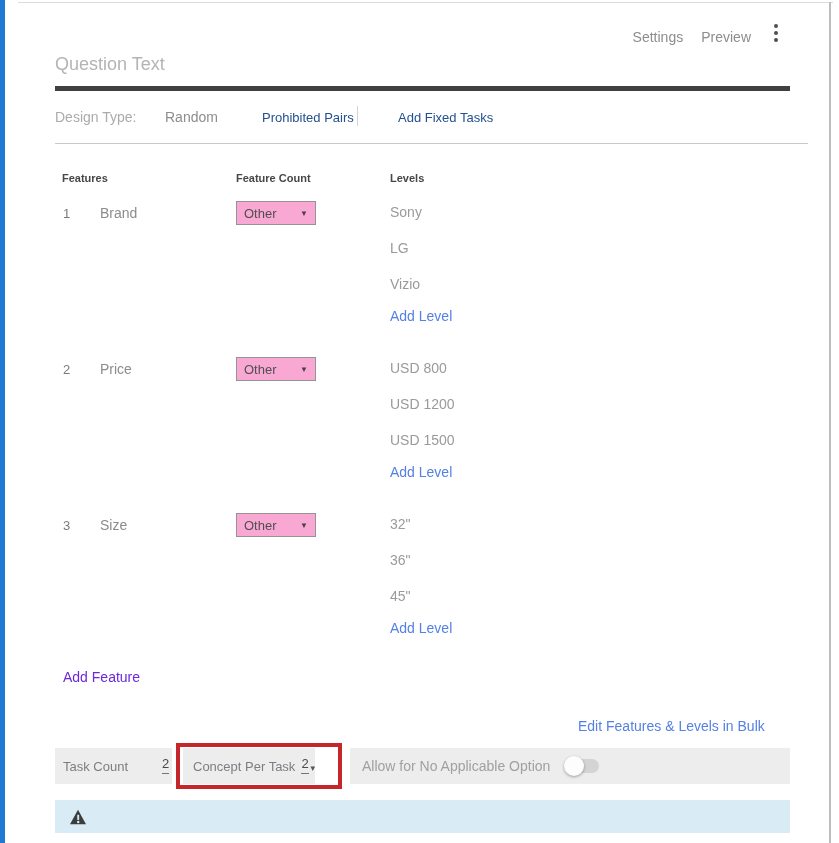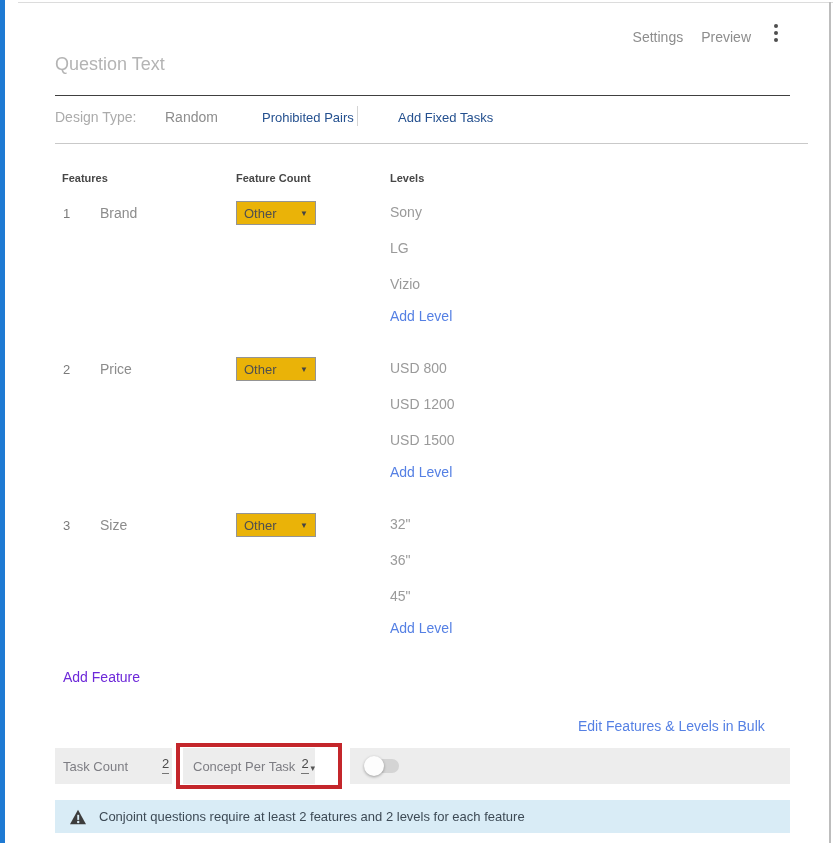--- a/index.html
+++ b/index.html
@@ -9,22 +9,22 @@
   .border-top{position:absolute;left:18px;top:2px;width:815px;height:1px;background:#dcdcdc;}
   .border-right{position:absolute;left:829px;top:2px;width:2px;height:841px;background:#bdbdbd;}
 
   
   .header-actions{position:absolute;top:21px;right:56px;display:flex;align-items:flex-end;gap:18px;}
   .hlink{color:#8d8d8d;font-size:14px;cursor:pointer;}
   .kebab{display:flex;flex-direction:column;gap:3px;padding:3px 5px;cursor:pointer;}
   .kebab i{width:4px;height:4px;border-radius:50%;background:#4f4f4f;}
 
   
-  .q-input{position:absolute;left:55px;top:48px;width:735px;border:none;border-bottom:1px solid #404040;
-           font-size:18px;color:#555;padding:6px 0 20px;outline:none;background:transparent;
+  .q-input{position:absolute;left:55px;top:48px;width:735px;border:none;border-bottom:5px solid #404040;
+           font-size:18px;color:#555;padding:6px 0 11px;outline:none;background:transparent;
            font-family:"Liberation Sans",sans-serif;}
   .q-input::placeholder{color:#b4b4b4;}
 
   
   .abs{position:absolute;}
   .dt-label{left:55px;top:109px;color:#ababab;font-size:14px;}
   .dt-value{left:165px;top:109px;color:#8d8d8d;font-size:14px;}
   .link-navy{color:#24508f;font-weight:400;font-size:13px;cursor:pointer;}
   .pp{left:262px;top:110px;}
   .vdiv{position:absolute;left:357px;top:106px;width:1px;height:20px;background:#d4d4d4;}
@@ -32,21 +32,21 @@
   .divider{position:absolute;left:55px;top:143px;width:753px;height:1px;background:#c9c9c9;}
 
   
   .th{position:absolute;top:172px;font-weight:700;font-size:11px;color:#474747;}
   .th-features{left:62px;} .th-type{left:236px;} .th-levels{left:390px;}
   .frow{position:absolute;left:0;width:839px;}
   .fnum{position:absolute;left:63px;top:2px;color:#7a7a7a;font-size:13px;}
   .fname{position:absolute;left:100px;top:1px;color:#8c8c8c;font-size:14px;}
   .fselect{position:absolute;left:236px;top:-3px;width:80px;height:24px;border:1px solid #949494;
            display:flex;align-items:center;justify-content:space-between;padding:0 7px;
-           font-size:13px;color:#4f4f4f;background:#eab308;box-sizing:border-box;cursor:pointer;}
+           font-size:13px;color:#4f4f4f;background:#f9a8d4;box-sizing:border-box;cursor:pointer;}
   .fselect .sel-arrow{font-size:8px;color:#444;}
   .levels{position:absolute;left:390px;top:0;}
   .level{height:20px;margin-bottom:16px;color:#9a9a9a;font-size:14px;}
   .add-level{color:#5580e4;font-size:14px;margin-top:-4px;cursor:pointer;}
 
   .add-feature{left:63px;top:669px;color:#6d28d9;font-size:14px;cursor:pointer;}
   .edit-bulk{left:578px;top:718px;color:#5580e4;font-size:14px;cursor:pointer;}
 
   
   .seg{position:absolute;top:748px;height:36px;background:#ededed;display:flex;align-items:center;box-sizing:border-box;}
@@ -155,30 +155,30 @@
     <span class="bar-label">Task Count</span>
     <span class="bar-value">2</span>
     <span class="bar-arrow">▾</span>
   </div>
   <div class="seg seg2">
     <span class="bar-label">Concept Per Task</span>
     <span class="bar-value">2</span>
     <span class="bar-arrow">▾</span>
   </div>
   <div class="seg seg3">
+    <span class="allow-label">Allow for No Applicable Option</span>
     <div class="toggle">
       <div class="track"></div>
       <div class="knob"></div>
     </div>
   </div>
   <div class="red-box"></div>
 
   <div class="banner">
     <span class="w-icon">
       <svg width="18" height="16" viewBox="0 0 24 22">
         <path d="M12 1 L23 21 H1 Z" fill="#3c3c3c"></path>
         <rect x="11" y="8" width="2.6" height="7" fill="#d9ecf6"></rect>
         <circle cx="12.3" cy="18" r="1.7" fill="#d9ecf6"></circle>
       </svg>
     </span>
-    <span class="w-text">Conjoint questions require at least 2 features and 2 levels for each feature</span>
   </div>
 </div>
 
 </body></html>

